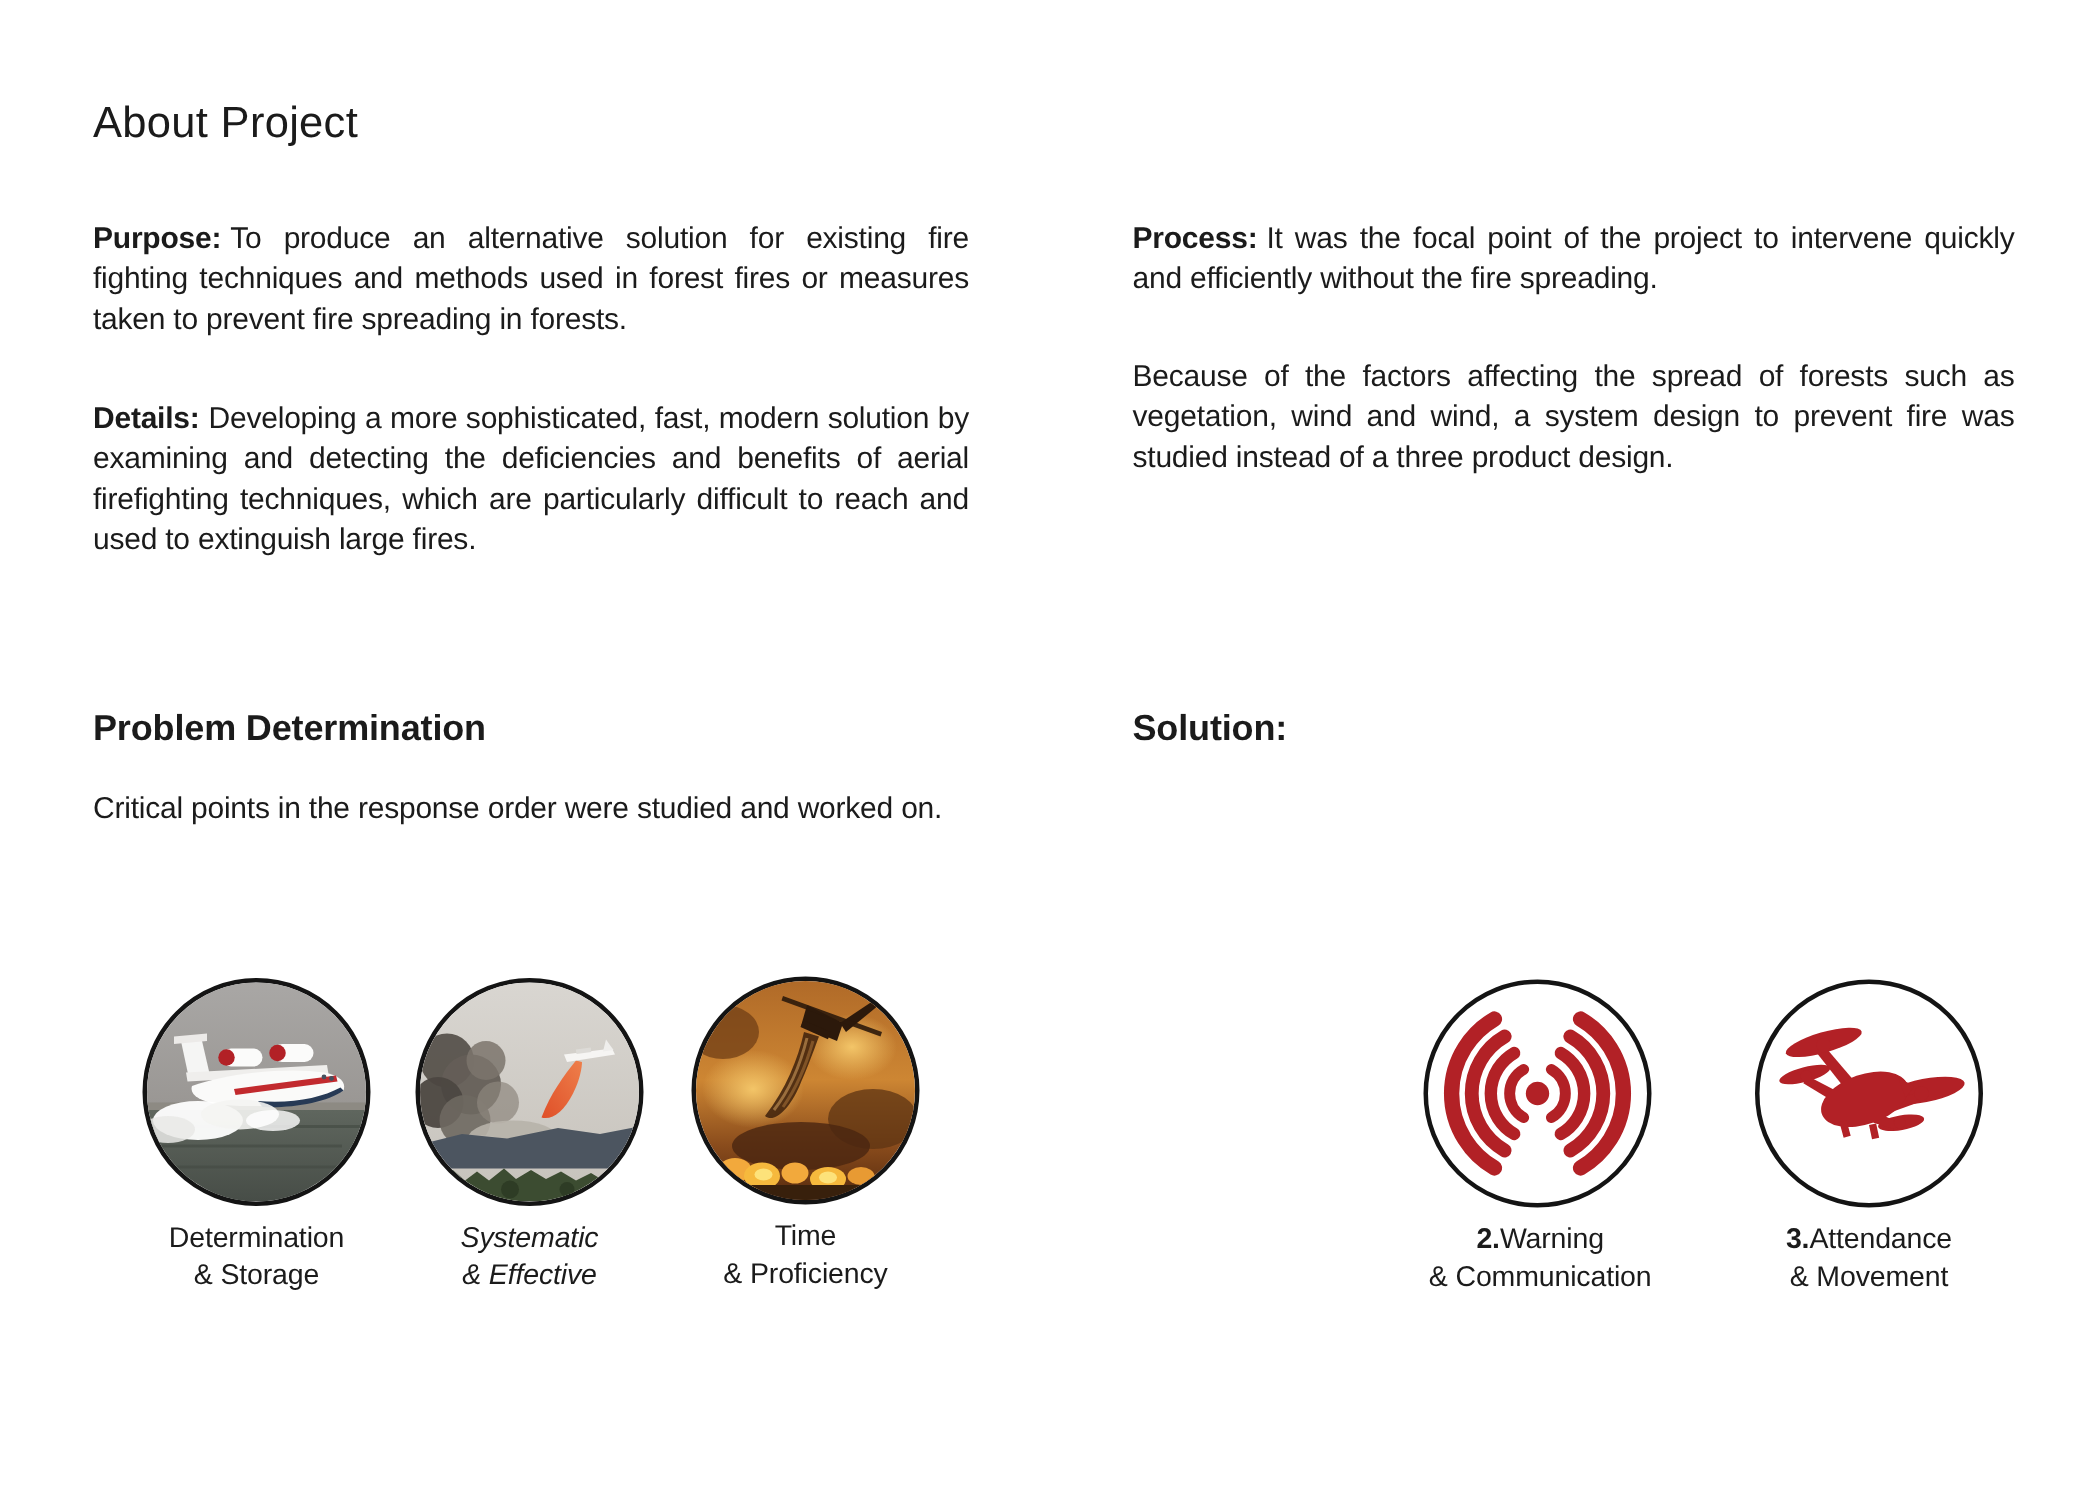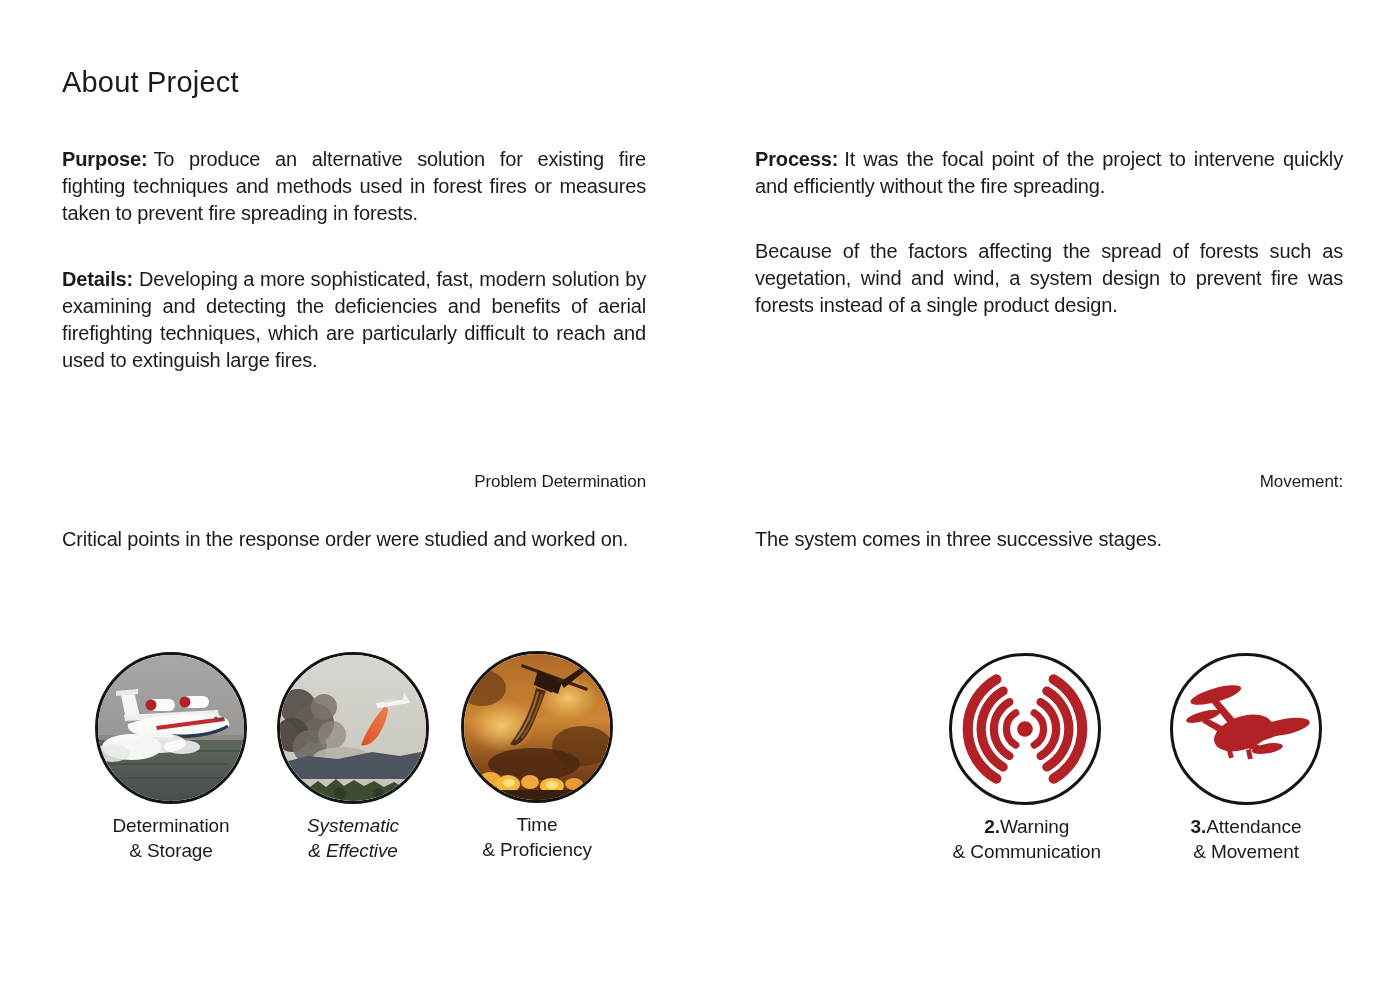--- a/index.html
+++ b/index.html
@@ -19,24 +19,23 @@
     font-weight:400;
   }
   .body-par{
     font-size:20px;
     line-height:27px;
     text-align:justify;
     letter-spacing:-0.15px;
   }
   .body-par b, .inline-label{font-weight:bold;margin-right:.30em;}
   .sec-heading{
-    font-size:17px;
-    font-weight:normal;
+    font-size:24px;
+    font-weight:bold;
     letter-spacing:-0.1px;
-    text-align:right;
   }
   .col-left{left:62px;width:584px;}
   .col-right{left:755px;width:588px;}
 
   .card{
     position:absolute;
     width:220px;
     display:flex;flex-direction:column;align-items:center;
   }
   .circle{
@@ -69,25 +68,24 @@
   <p class="abs body-par col-left" style="top:266px;margin:0;"><b>Details:</b><span>Developing a more sophisticated, fast, modern solution by examining and detecting the deficiencies and benefits of aerial firefighting techniques, which are particularly difficult to reach and used to extinguish large fires.</span></p>
 
   <p class="abs body-par col-left" style="top:146px;margin:0;"><b>Purpose:</b><span>To produce an alternative solution for existing fire fighting techniques and methods used in forest fires or measures taken to prevent fire spreading in forests.</span></p>
 
   <div class="abs sec-heading col-left" style="top:472px;">Problem Determination</div>
 
   <p class="abs body-par col-left" style="top:526px;margin:0;">Critical points in the response order were studied and worked on.</p>
 
   <p class="abs body-par col-right" style="top:146px;margin:0;"><b>Process:</b><span>It was the focal point of the project to intervene quickly and efficiently without the fire spreading.</span></p>
 
-  <p class="abs body-par col-right" style="top:238px;margin:0;">Because of the factors affecting the spread of forests such as vegetation, wind and wind, a system design to prevent fire was forests instead of a single product design.</p>
-
-  <div class="abs sec-heading col-right" style="top:472px;">Movement:</div>
-
-  <p class="abs body-par col-right" style="top:526px;margin:0;">The system comes in three successive stages.</p>
+  <p class="abs body-par col-right" style="top:238px;margin:0;">Because of the factors affecting the spread of forests such as vegetation, wind and wind, a system design to prevent fire was studied instead of a three product design.</p>
+
+  <div class="abs sec-heading col-right" style="top:472px;">Solution:</div>
+
 
   <div class="card" style="left:61px;top:652px;">
     <div class="circle">
       <svg width="146" height="146" viewBox="0 0 146 146">
         <defs>
           <linearGradient id="sky1" x1="0" y1="0" x2="0" y2="1">
             <stop offset="0" stop-color="#a9a7a5"></stop>
               <stop offset="1" stop-color="#999693"></stop>
           </linearGradient>
           <linearGradient id="water1" x1="0" y1="0" x2="0" y2="1">

